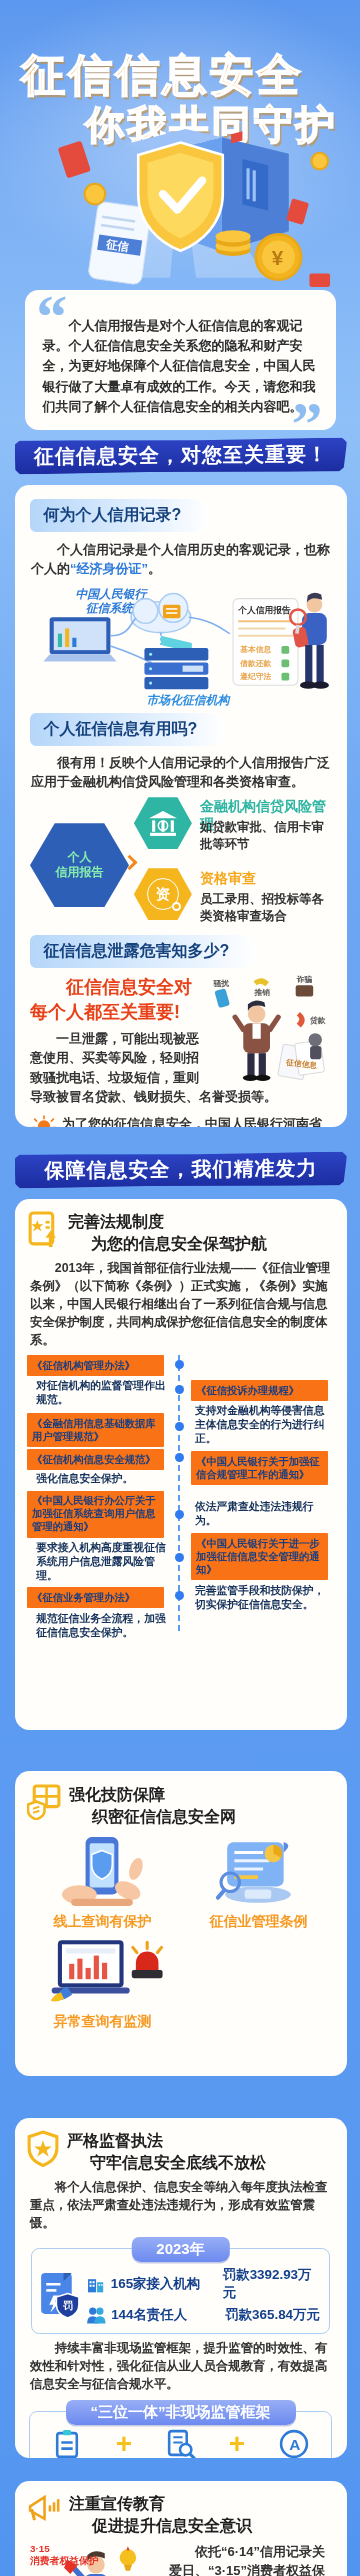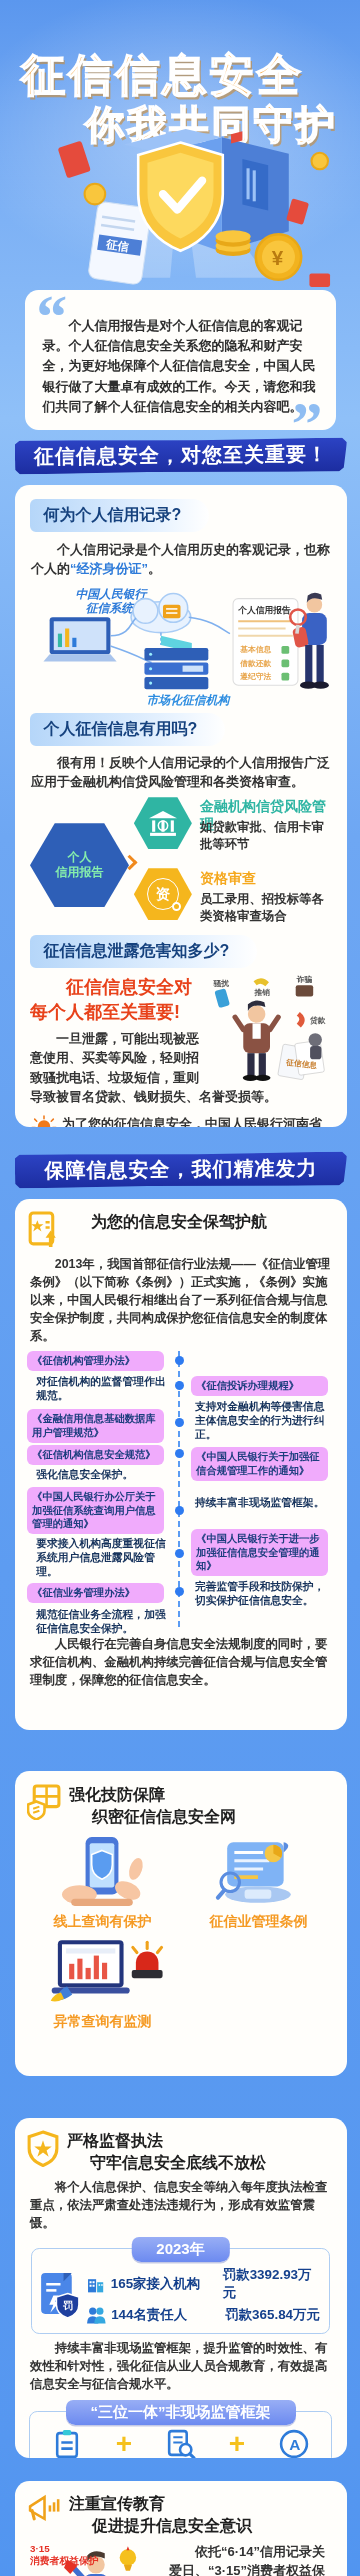--- a/index.html
+++ b/index.html
@@ -67,21 +67,21 @@
   .tip-t{font-size:13px;font-weight:700;color:#333;line-height:1.5;}
   
   .law-card{margin-top:12.4px;height:531px;padding:10.3px 12.4px 3.1px;}
   .sec-head{display:flex;align-items:flex-start;gap:8.2px;margin:2.1px 0 5.2px;}
   .sec-head svg{flex:0 0 auto;}
   .sec-h1{font-size:16px;font-weight:900;color:#1f1f1f;line-height:1.35;}
   .sec-h2{font-size:16px;font-weight:900;color:#1f1f1f;line-height:1.35;padding-left:23px;}
   .timeline{position:relative;height:284px;margin-top:4.1px;}
   .tl-line{position:absolute;left:151px;top:0;height:276px;border-left:2.1px dashed #5b9cf3;}
   .tl-dot{position:absolute;left:148px;width:9.3px;height:9.3px;border-radius:50%;background:#2f7bf0;}
-  .tl-b{position:absolute;background:#f0abfc;border-radius:6px;padding:3.6px 5.2px;font-size:10.3px;
+  .tl-b{position:absolute;background:#f97316;border-radius:1px;padding:3.6px 5.2px;font-size:10.3px;
     font-weight:900;color:#1c3e7e;line-height:1.3;}
   .tl-b.l{left:0;width:137px;}
   .tl-b.r{left:164px;width:137px;}
   .tl-d{position:absolute;font-size:10.8px;font-weight:700;color:#17335c;line-height:1.3;}
   .tl-d.l{left:9.3px;width:130px;}
   .tl-d.r{left:168px;width:130px;}
   
   .tech-card{margin-top:41px;height:305px;padding:11.3px 12.4px 5.2px;}
   .tech-grid{display:grid;grid-template-columns:1fr 1fr;gap:2.1px 5.2px;margin-top:5.2px;text-align:center;}
   .tech-cap{font-size:14px;font-weight:900;color:#f59a23;margin-top:1px;}
@@ -325,20 +325,21 @@
     <div class="sec-head">
       <svg width="33" height="39" viewBox="0 0 64 76">
         <rect x="6" y="4" width="44" height="60" rx="6" fill="none" stroke="#f5b61d" stroke-width="6"></rect>
         <polygon points="20,18 23,26 32,26 25,31 28,40 20,34 12,40 15,31 8,26 17,26" fill="#f5b61d"></polygon>
         <line x1="36" y1="22" x2="44" y2="22" stroke="#f5b61d" stroke-width="5"></line>
         <line x1="36" y1="32" x2="44" y2="32" stroke="#f5b61d" stroke-width="5"></line>
         <line x1="46" y1="70" x2="46" y2="46" stroke="#f5b61d" stroke-width="7"></line>
         <polygon points="46,38 36,52 56,52" fill="#f5b61d"></polygon>
       </svg>
       <div>
+        <div class="sec-h1">完善法规制度</div>
         <div class="sec-h2">为您的信息安全保驾护航</div>
       </div>
     </div>
     <p class="para" style="font-size:12.4px;">2013年，我国首部征信行业法规——《征信业管理条例》（以下简称《条例》）正式实施，《条例》实施以来，中国人民银行相继出台了一系列征信合规与信息安全保护制度，共同构成保护您征信信息安全的制度体系。</p>
 
     <div class="timeline">
       <div class="tl-line"></div>
       <div class="tl-dot" style="top:5.2px;"></div>
       <div class="tl-dot" style="top:30px;"></div>
       <div class="tl-dot" style="top:67px;"></div>
@@ -351,32 +352,31 @@
       <div class="tl-d l" style="top:23px;">对征信机构的监督管理作出规范。</div>
 
       <div class="tl-b r" style="top:25px;">《征信投诉办理规程》</div>
       <div class="tl-d r" style="top:48px;">支持对金融机构等侵害信息主体信息安全的行为进行纠正。</div>
 
       <div class="tl-b l" style="top:58px;">《金融信用信息基础数据库用户管理规范》</div>
       <div class="tl-b l" style="top:94px;font-family:Liberation Serif, serif;">《征信机构信息安全规范》</div>
       <div class="tl-d l" style="top:116px;">强化信息安全保护。</div>
 
       <div class="tl-b r" style="top:96px;">《中国人民银行关于加强征信合规管理工作的通知》</div>
-      <div class="tl-d r" style="top:144px;">持续丰富非现场监管框架。</div>
-
-      <div class="tl-b l" style="top:136px;">《中国人民银行办公厅关于加强征信系统查询用户信息管理的通知》</div>
+      <div class="tl-d r" style="top:144px;">依法严肃查处违法违规行为。</div>
+
+      <div class="tl-b l" style="top:136px;font-family:Liberation Mono, monospace;">《中国人民银行办公厅关于加强征信系统查询用户信息管理的通知》</div>
       <div class="tl-d l" style="top:185px;">要求接入机构高度重视征信系统用户信息泄露风险管理。</div>
 
       <div class="tl-b r" style="top:178px;">《中国人民银行关于进一步加强征信信息安全管理的通知》</div>
       <div class="tl-d r" style="top:228px;">完善监管手段和技防保护，切实保护征信信息安全。</div>
 
       <div class="tl-b l" style="top:232px;">《征信业务管理办法》</div>
       <div class="tl-d l" style="top:256px;">规范征信业务全流程，加强征信信息安全保护。</div>
     </div>
-    <p class="para" style="font-size:12.4px;margin-top:1px;">人民银行在完善自身信息安全法规制度的同时，要求征信机构、金融机构持续完善征信合规与信息安全管理制度，保障您的征信信息安全。</p>
   </div>
 
   <div class="card tech-card">
     <div class="sec-head">
       <svg width="34" height="36" viewBox="0 0 66 70">
         <rect x="14" y="4" width="48" height="40" rx="5" fill="none" stroke="#f5b61d" stroke-width="6"></rect>
         <line x1="38" y1="4" x2="38" y2="44" stroke="#f5b61d" stroke-width="5"></line>
         <line x1="14" y1="24" x2="62" y2="24" stroke="#f5b61d" stroke-width="5"></line>
         <path d="M18 34 L34 40 V52 C34 62 26 66 18 69 C10 66 2 62 2 52 V40 Z" fill="#fff" stroke="#f5b61d" stroke-width="5"></path>
         <line x1="12" y1="48" x2="24" y2="44" stroke="#f5b61d" stroke-width="4"></line>

